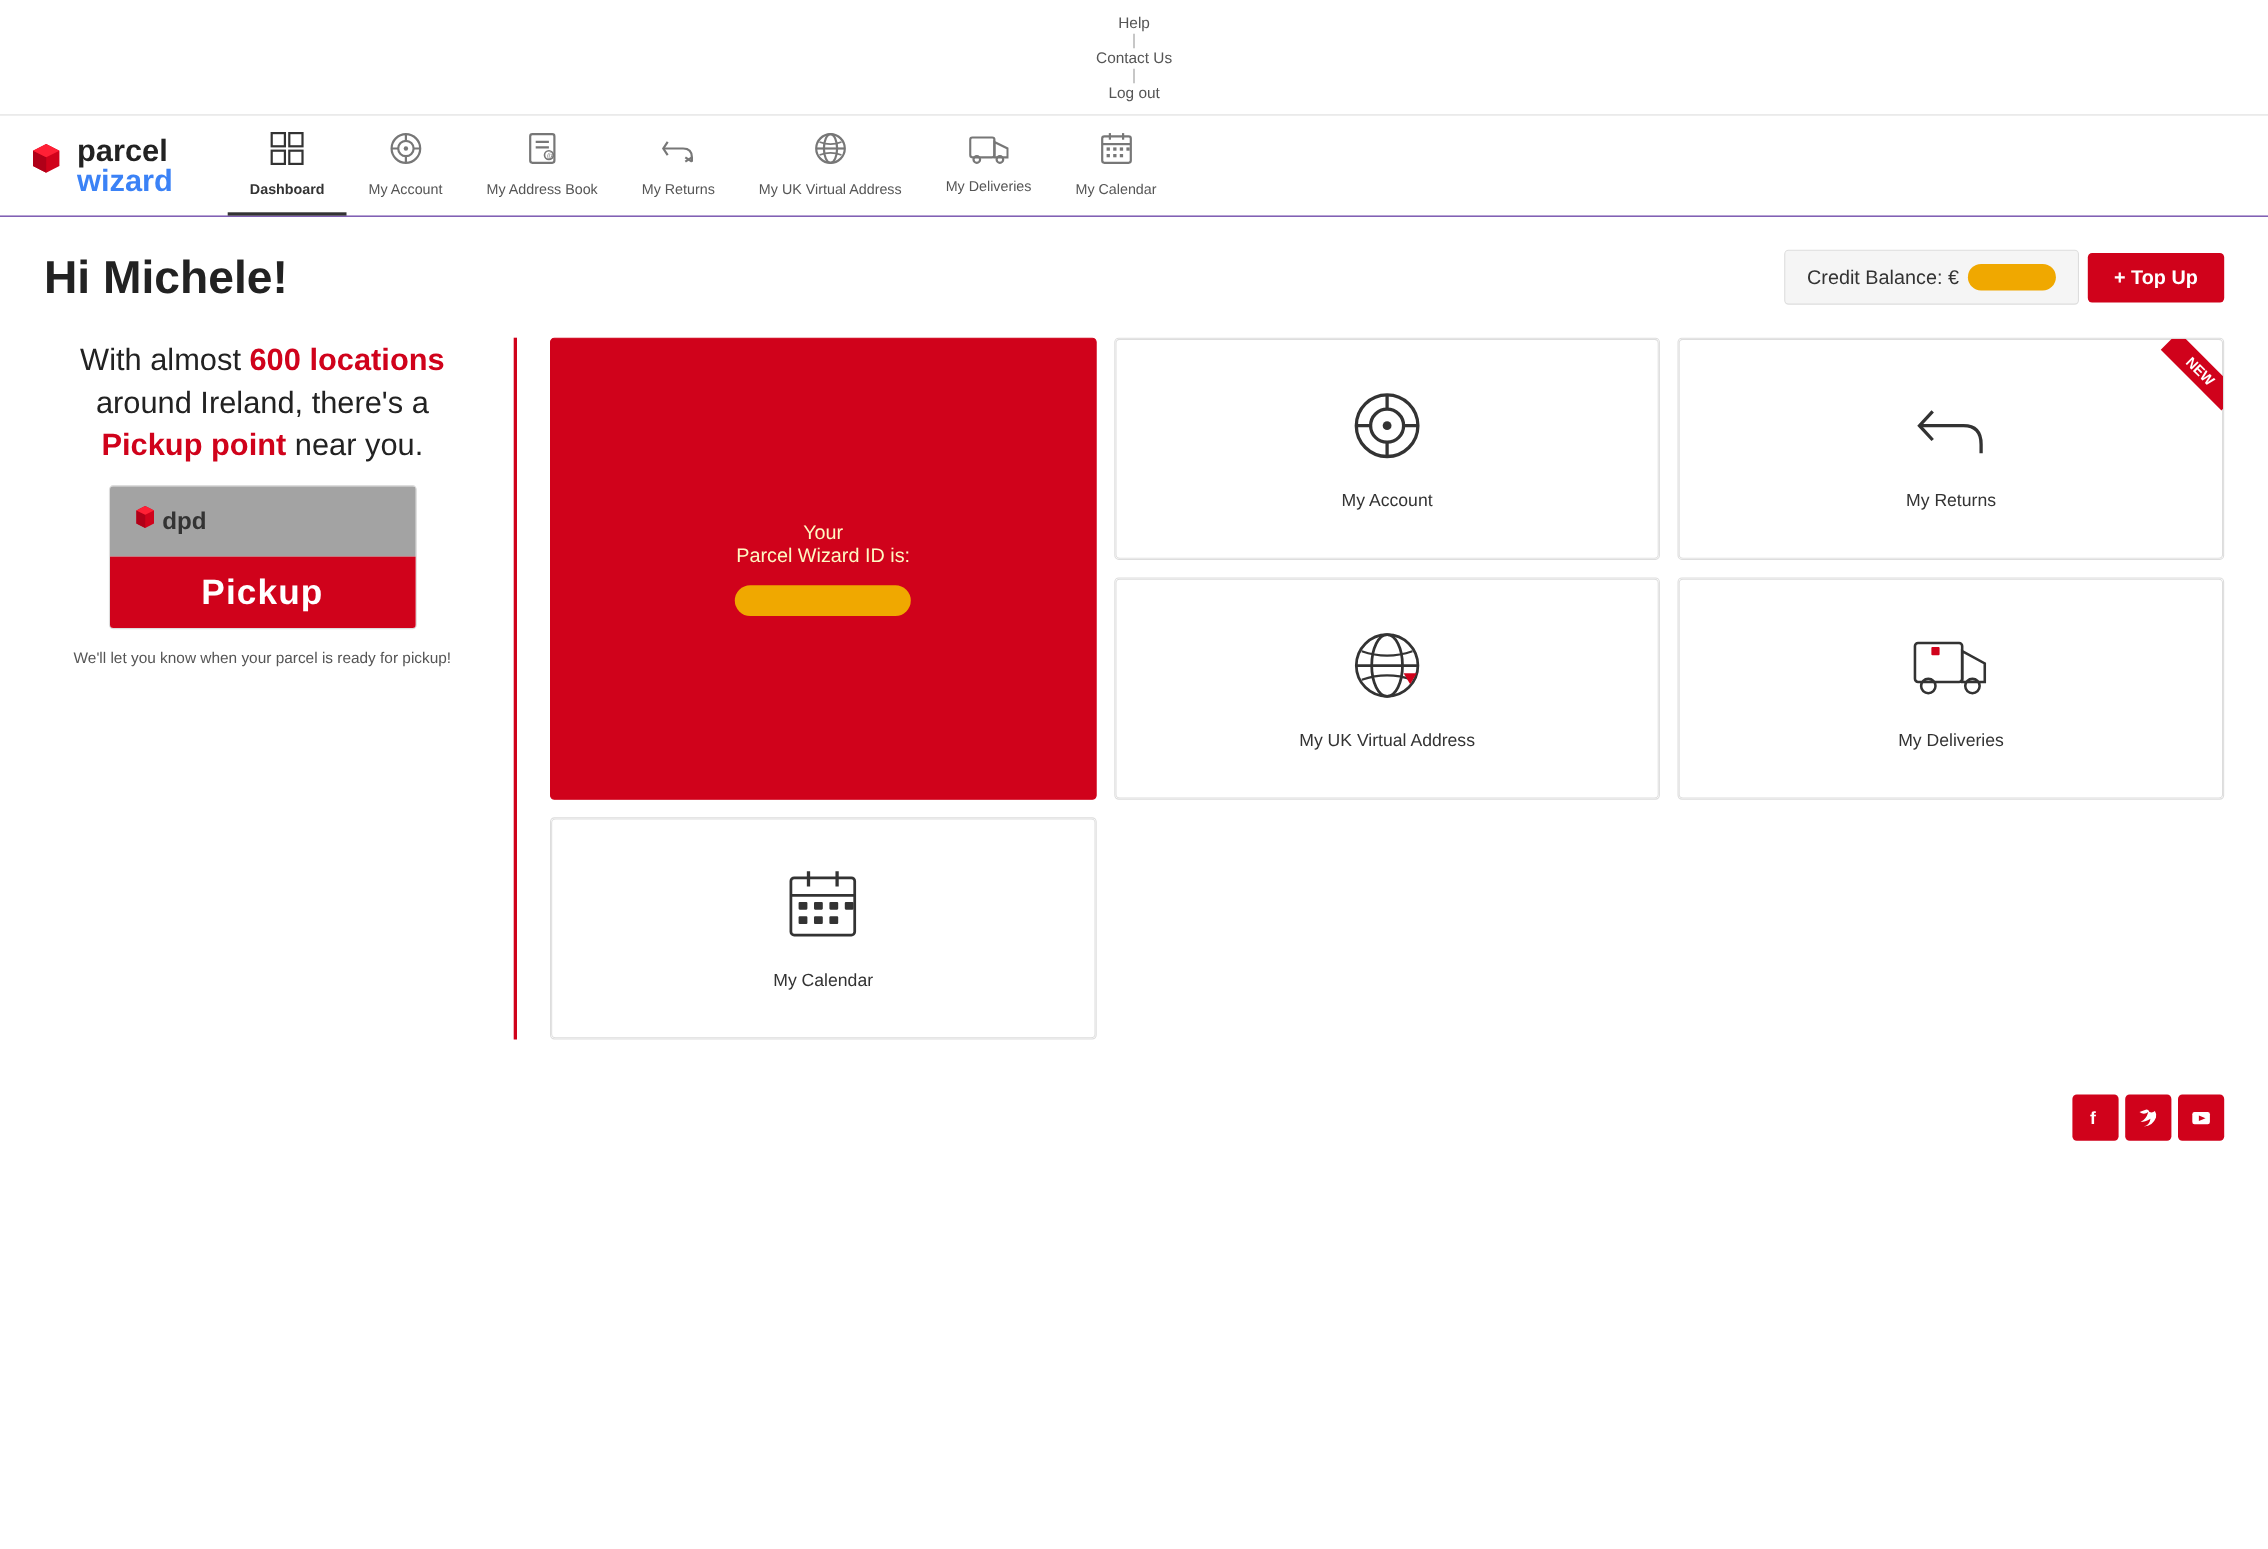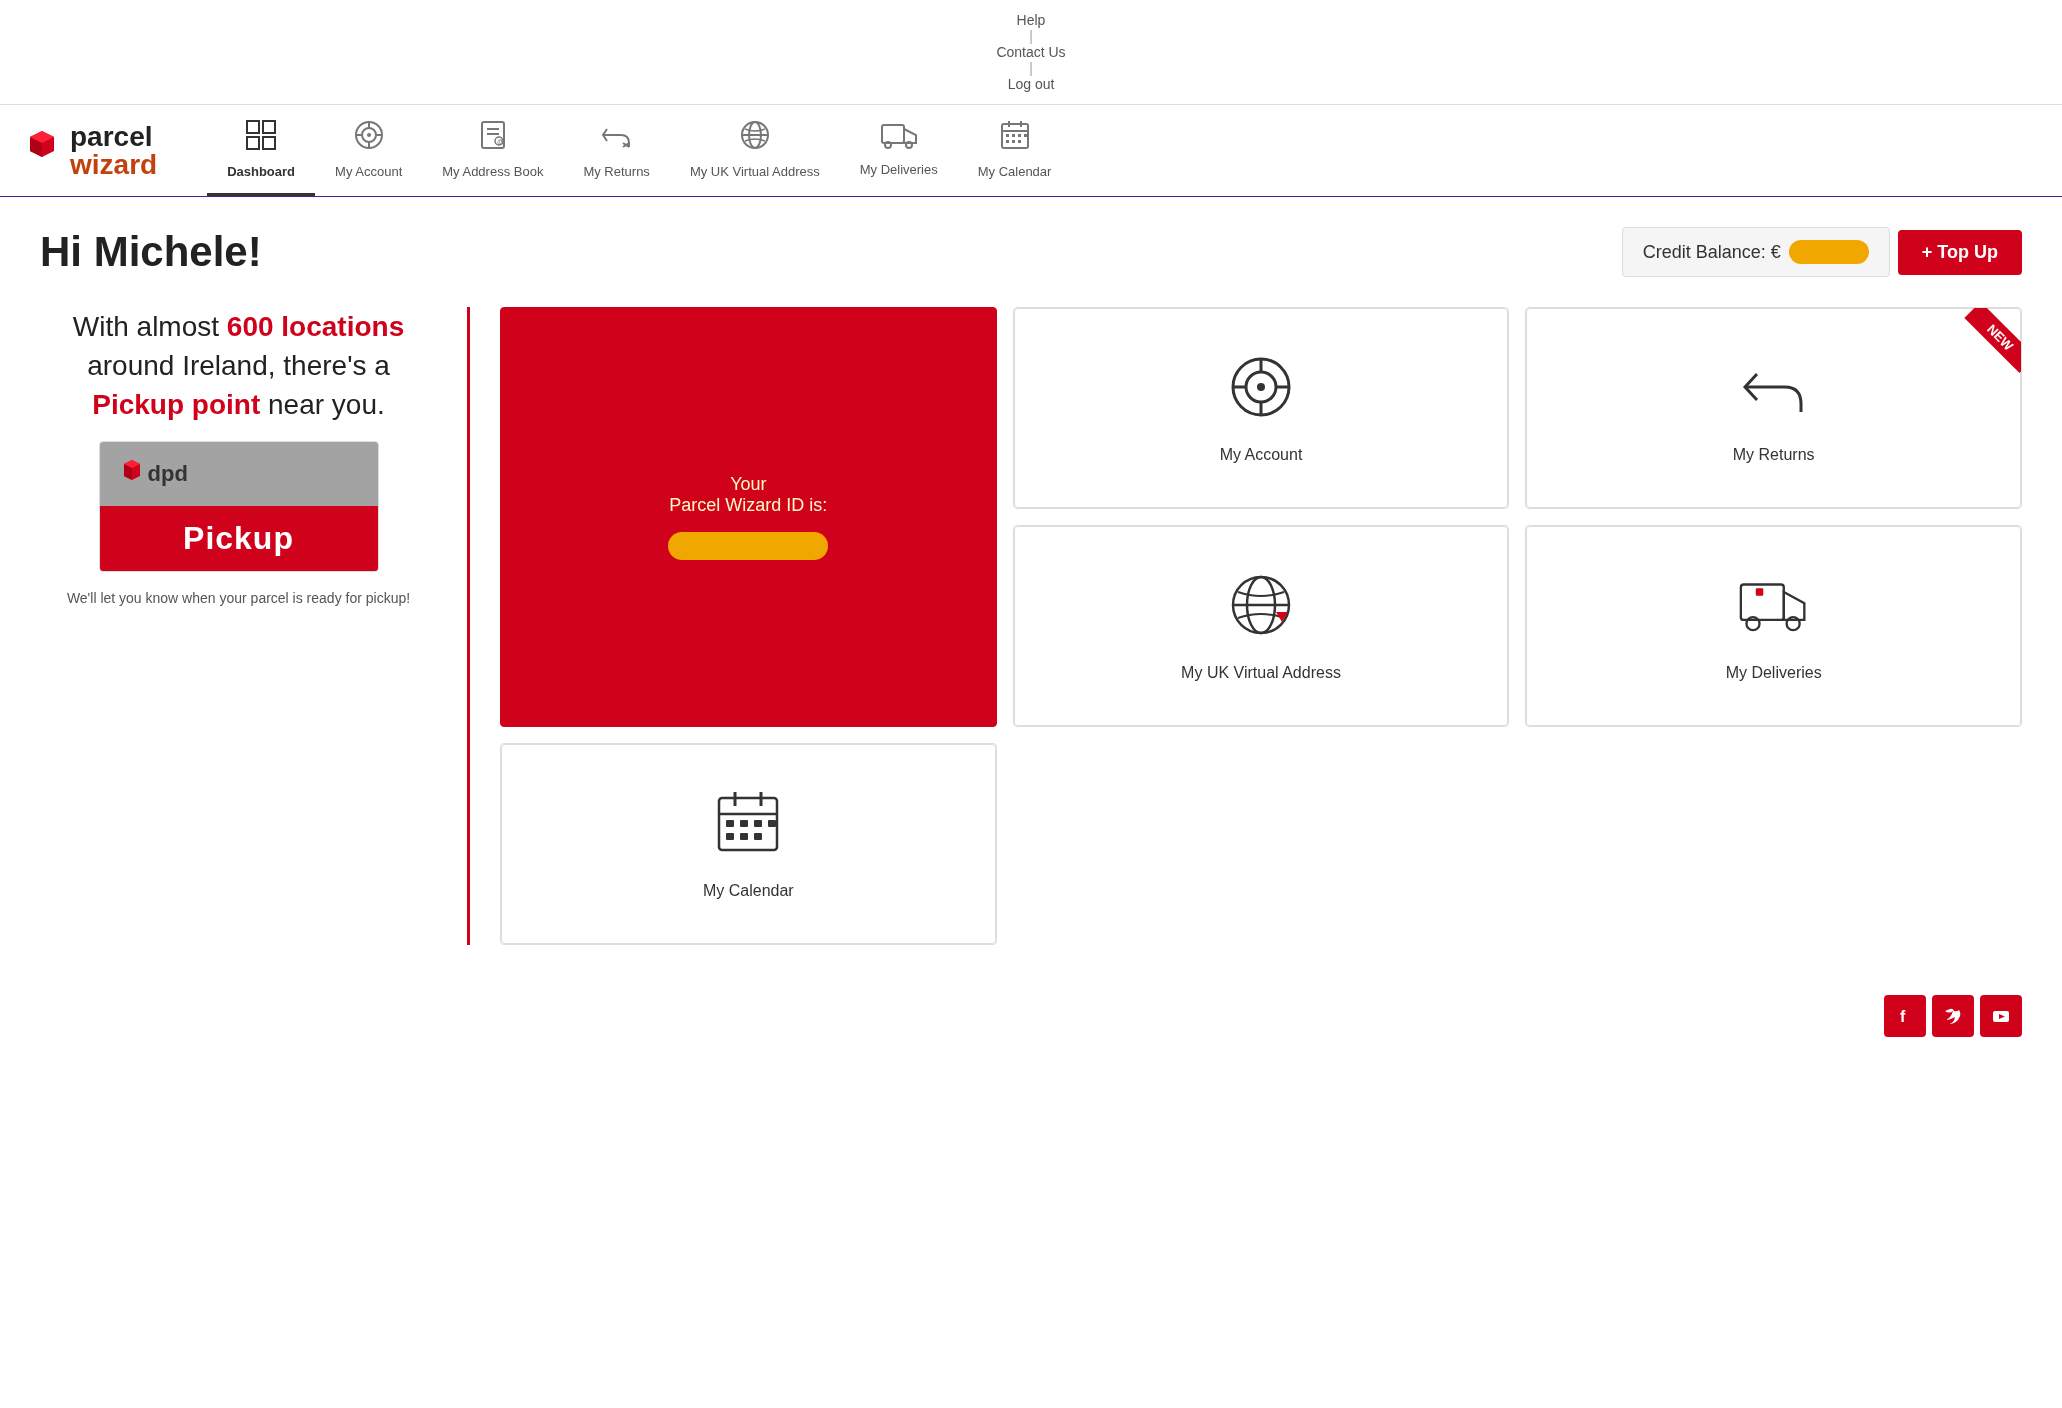--- a/index.html
+++ b/index.html
@@ -37,21 +37,21 @@
       height: 44px;
       margin-right: 6px;
     }
     .parcel-wizard-logo {
       display: flex;
       flex-direction: column;
       line-height: 1;
       margin-right: 20px;
     }
     .parcel-wizard-logo .pw-parcel { font-size: 28px; font-weight: 900; color: #222; }
-    .parcel-wizard-logo .pw-wizard { font-size: 28px; font-weight: 900; color: #c2410c; }
+    .parcel-wizard-logo .pw-wizard { font-size: 28px; font-weight: 900; color: #3b82f6; }
 
     .nav-items {
       display: flex;
       align-items: stretch;
       flex: 1;
     }
     .nav-item {
       display: flex;
       flex-direction: column;
       align-items: center;

